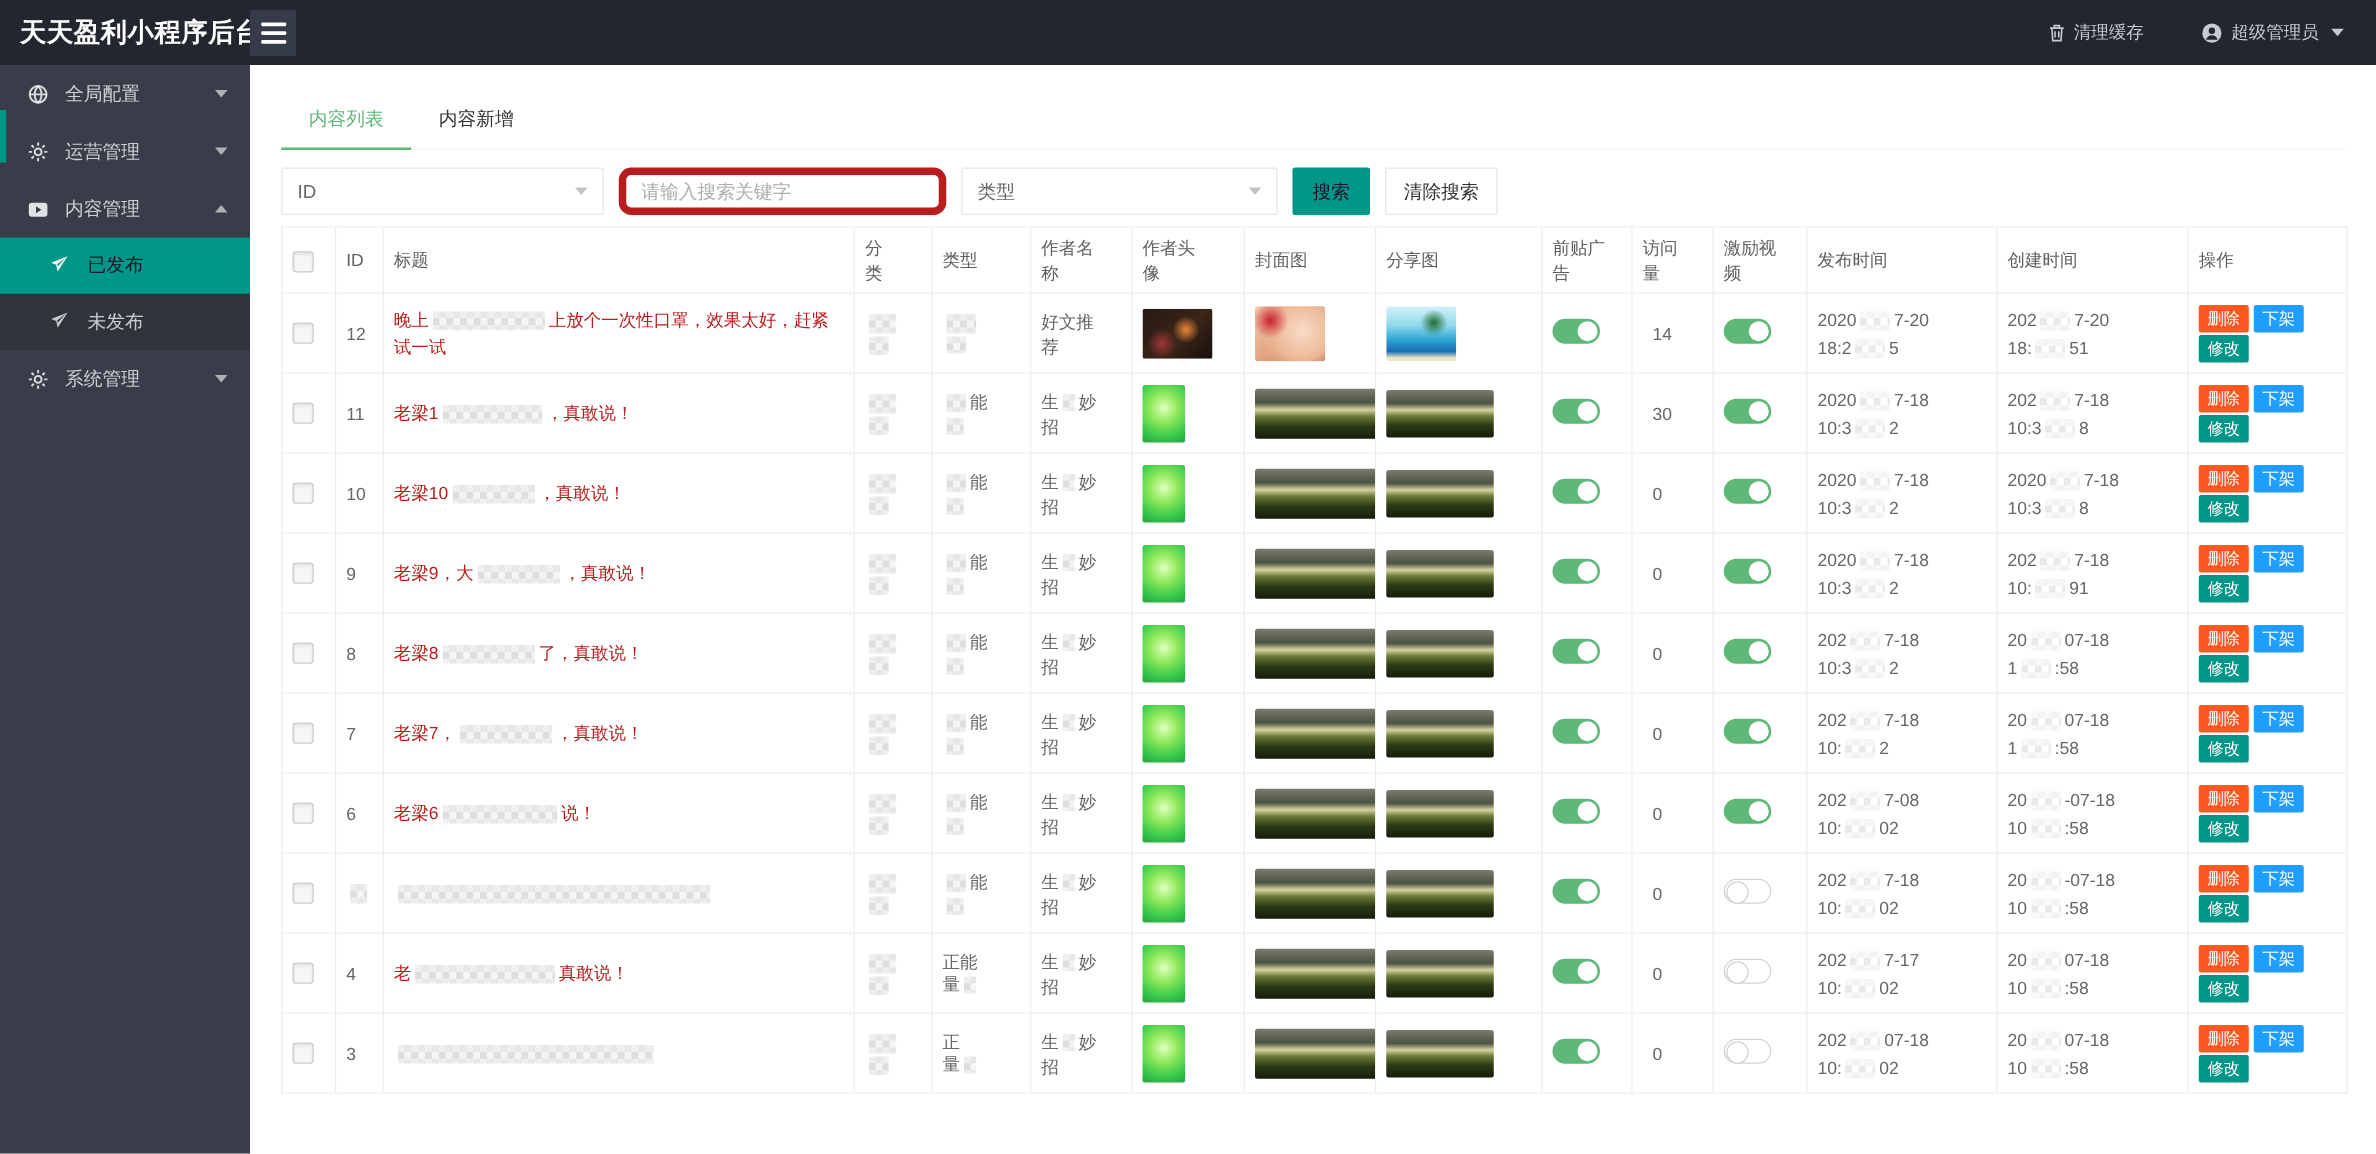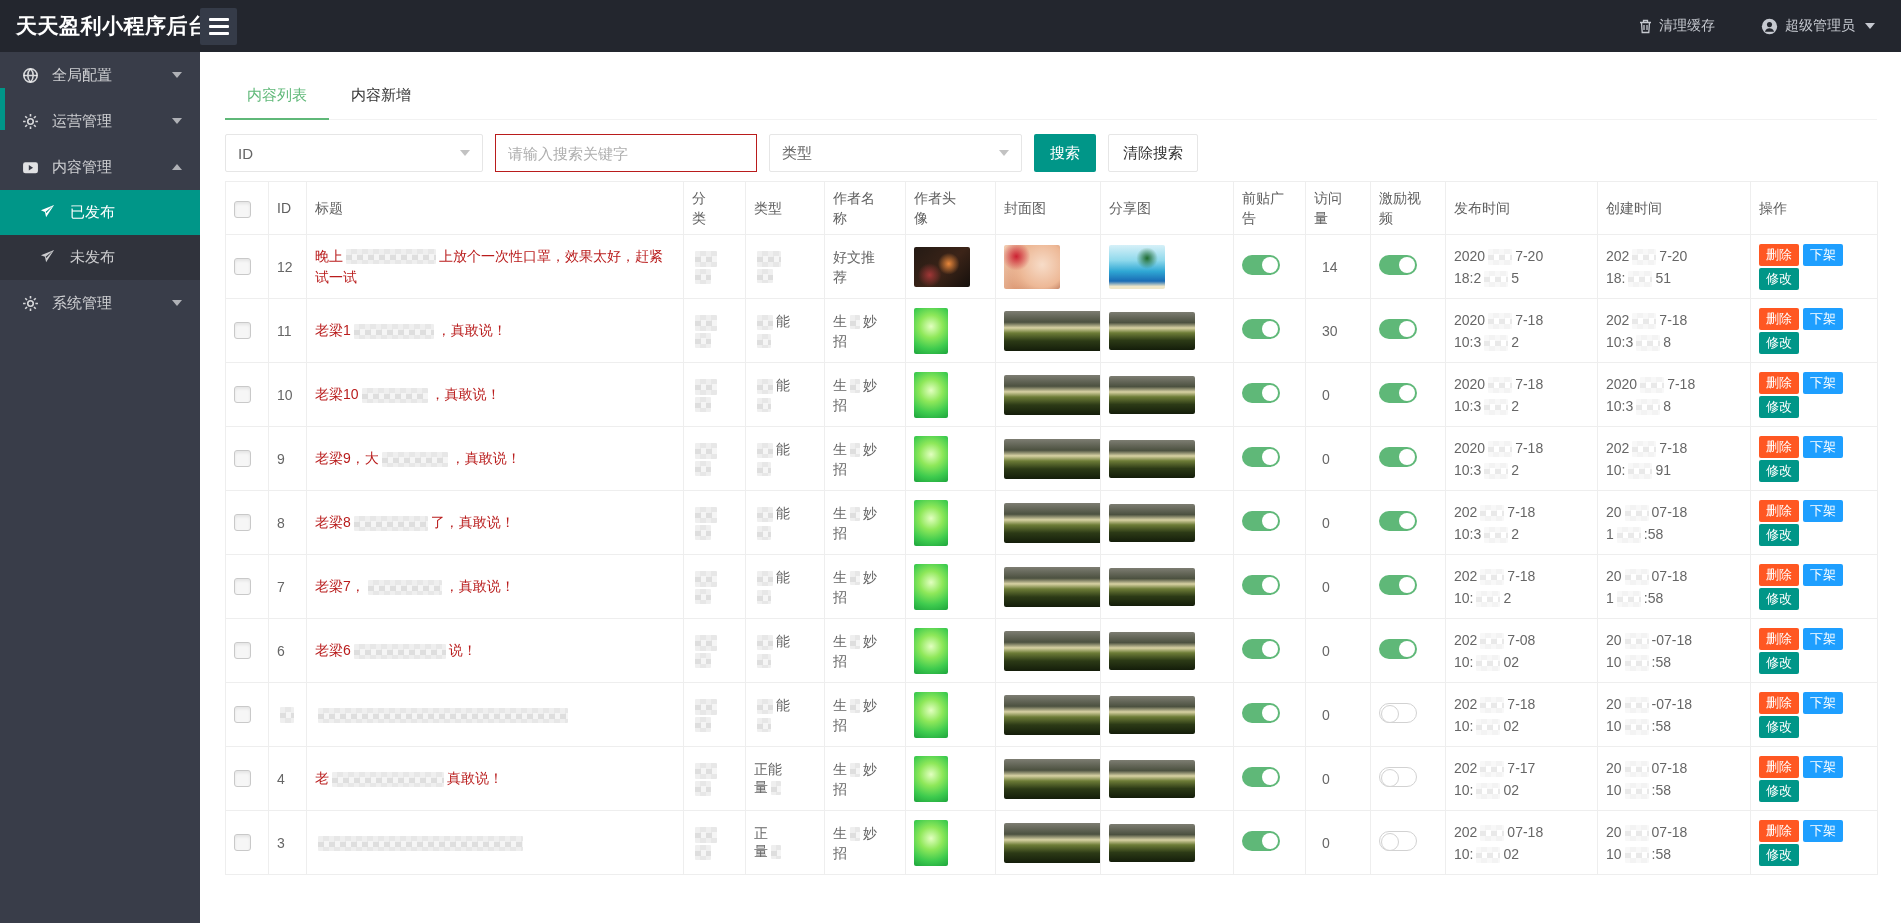--- a/index.html
+++ b/index.html
@@ -31,39 +31,39 @@
   .s-item{position:relative;height:46px;display:flex;align-items:center;padding:0 20px 0 22px;
           color:rgba(255,255,255,.75);font-size:15px;cursor:pointer}
   .s-item .ic,.s-child .ic{width:17px;height:17px;margin-right:13px;display:inline-flex;flex:none}
   .s-caret{position:absolute;right:18px;width:0;height:0;
            border-left:5px solid transparent;border-right:5px solid transparent}
   .s-caret.down{border-top:6px solid rgba(255,255,255,.6)}
   .s-caret.up{border-bottom:6px solid rgba(255,255,255,.6)}
   .s-children{background:#30333c}
   .s-child{height:45px;display:flex;align-items:center;padding-left:40px;
            color:rgba(255,255,255,.75);font-size:15px;cursor:pointer}
-  .s-child.active{background:var(--accent);color:#ffffff}
+  .s-child.active{background:var(--accent);color:#0f172a}
 
   
   .main{position:absolute;left:200px;top:52px;right:0;bottom:0;background:#fff;
         padding:20px 0 0 25px}
   .tabbar{display:flex;width:1652px;border-bottom:1px solid #f2f2f2}
   .tab{padding:14px 22px 13px;font-size:15px;color:#333;cursor:pointer}
   .tab.active{color:var(--tab-active);border-bottom:2px solid var(--tab-active);margin-bottom:-1px}
 
   .filters{margin-top:14px;display:flex;gap:12px;align-items:center}
   .sel{position:relative;width:258px;height:38px;border:1px solid #e6e6e6;border-radius:2px;
        display:flex;align-items:center;padding:0 30px 0 12px;font-size:15px;color:#666;
        background:#fff;cursor:pointer}
   .sel .sel-caret{position:absolute;right:12px;width:0;height:0;
        border-left:5px solid transparent;border-right:5px solid transparent;border-top:6px solid #c2c2c2}
-  .inp{width:262px;height:38px;border:1px solid #b91c1c;border-radius:0;padding:0 12px;
+  .inp{width:262px;height:38px;border:6px solid #b91c1c;border-radius:10px;padding:0 12px;
        font-size:15px;color:#666;outline:none}
   .inp::placeholder{color:#aeaeae}
-  .btn-search{width:62px;height:38px;background:var(--accent);color:#ffffff;border:none;
+  .btn-search{width:62px;height:38px;background:var(--accent);color:#0f172a;border:none;
               border-radius:2px;font-size:15px;cursor:pointer}
   .btn-clear{width:90px;height:38px;background:#fff;color:#333;border:1px solid #e6e6e6;
              border-radius:2px;font-size:15px;cursor:pointer}
 
   
   .tbl{margin-top:9px;border-collapse:collapse;table-layout:fixed;width:1652px;
        font-size:14px;color:#666;background:#fff}
   .tbl th,.tbl td{border:1px solid #eee;padding:6px 8px;text-align:left;vertical-align:middle;overflow:hidden}
   .tbl th{color:#5f5f5f;font-weight:normal;height:50px;line-height:20px}
   .tbl tbody tr{height:64px}

